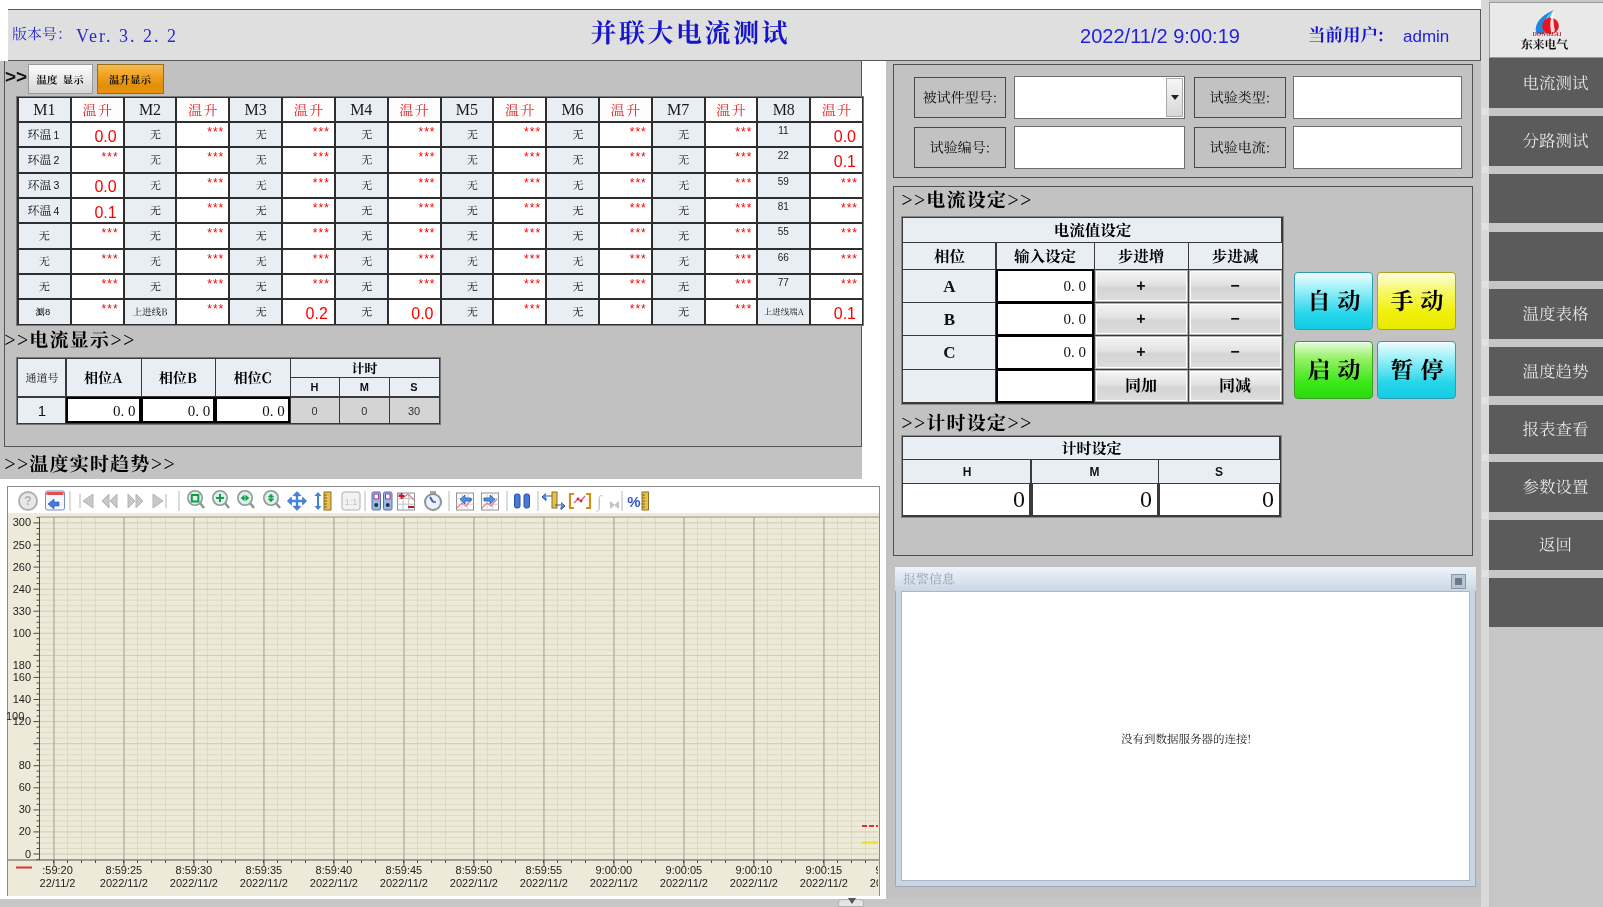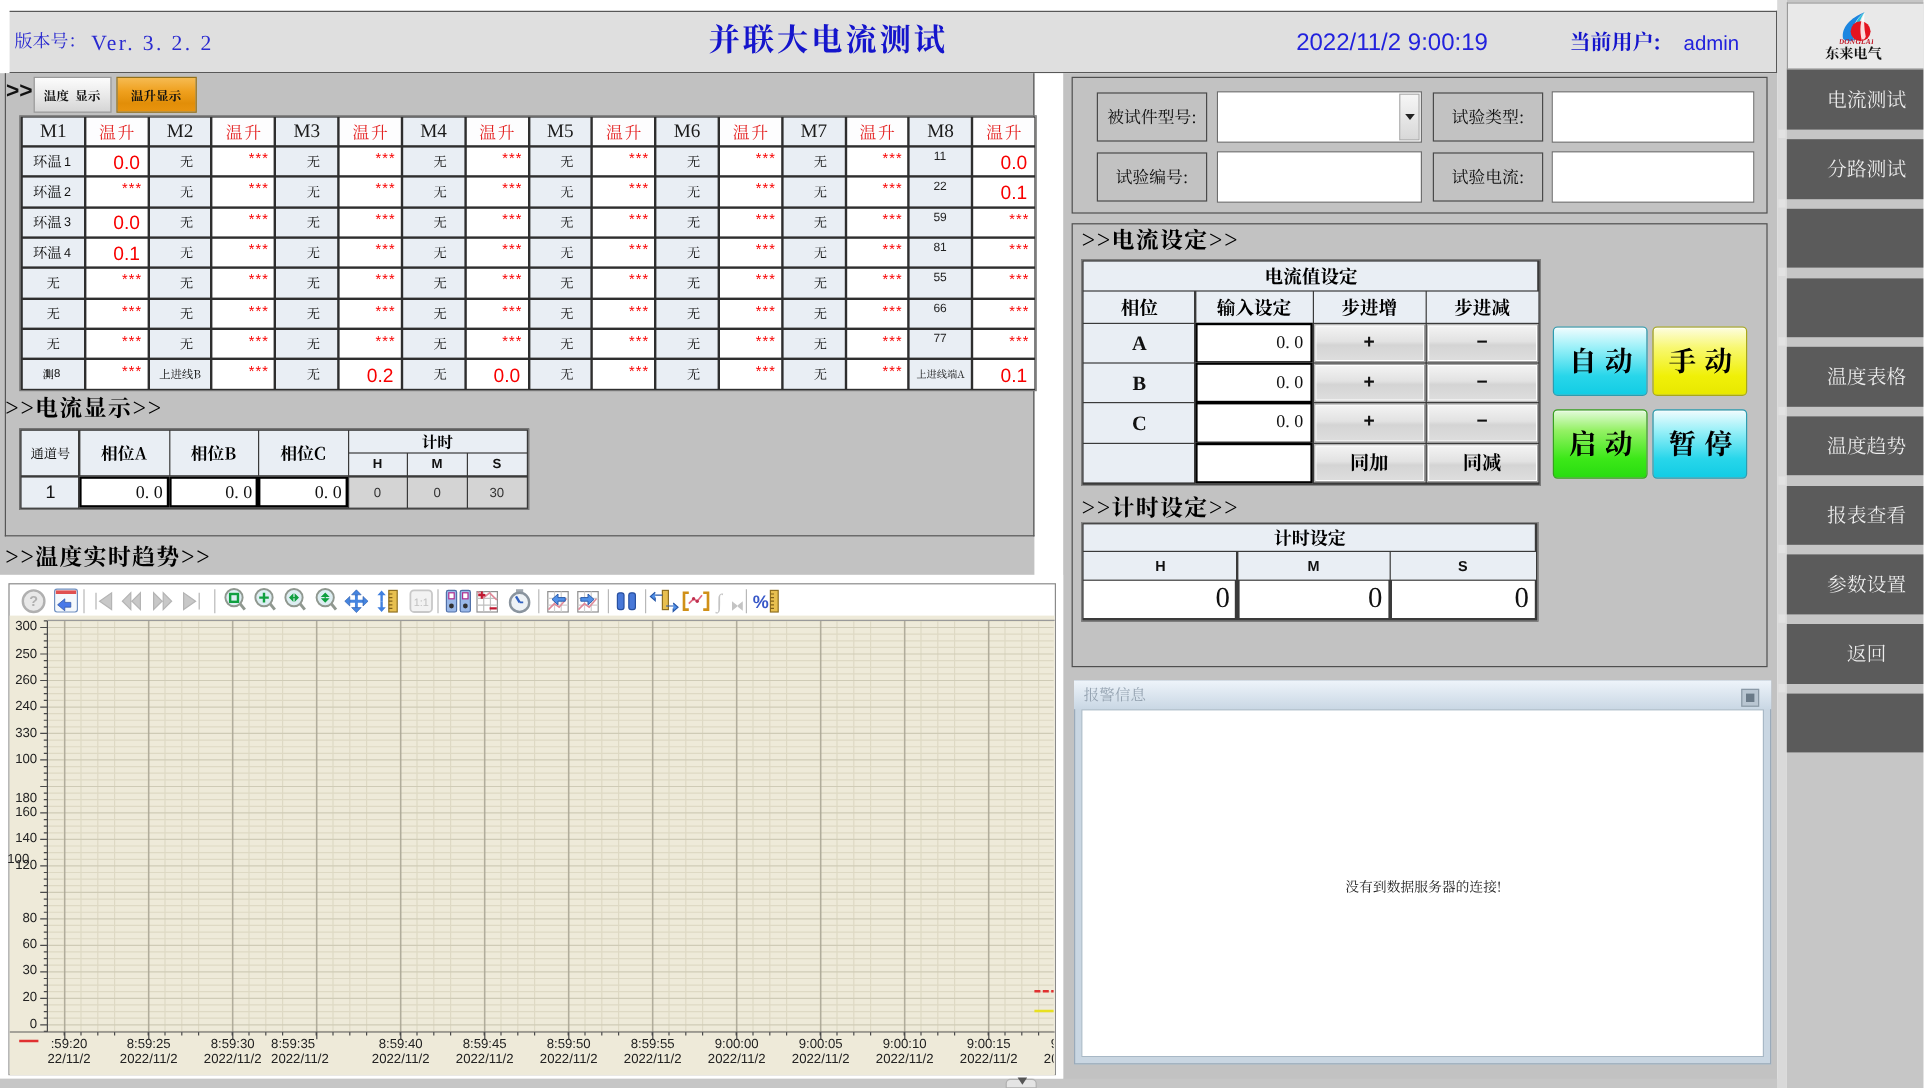--- a/index.html
+++ b/index.html
@@ -301,21 +301,21 @@
 <div style="position:absolute;left:6px;top:626.8px;width:25px;text-align:right;font:11px 'Liberation Sans',sans-serif;color:#222">100</div>
 <div style="position:absolute;left:6px;top:604.73px;width:25px;text-align:right;font:11px 'Liberation Sans',sans-serif;color:#222">330</div>
 <div style="position:absolute;left:6px;top:582.66px;width:25px;text-align:right;font:11px 'Liberation Sans',sans-serif;color:#222">240</div>
 <div style="position:absolute;left:6px;top:560.59px;width:25px;text-align:right;font:11px 'Liberation Sans',sans-serif;color:#222">260</div>
 <div style="position:absolute;left:6px;top:538.52px;width:25px;text-align:right;font:11px 'Liberation Sans',sans-serif;color:#222">250</div>
 <div style="position:absolute;left:6px;top:516.45px;width:25px;text-align:right;font:11px 'Liberation Sans',sans-serif;color:#222">300</div>
 <div style="position:absolute;left:40px;top:864px;width:838px;height:30px;overflow:hidden">
 <div style="position:absolute;left:-20.5px;top:0;width:76px;text-align:center;font:11px 'Liberation Sans',sans-serif;color:#222;line-height:13px">:59:20<br>22/11/2</div>
 <div style="position:absolute;left:45.9px;top:0;width:76px;text-align:center;font:11px 'Liberation Sans',sans-serif;color:#222;line-height:13px">8:59:25<br>2022/11/2</div>
 <div style="position:absolute;left:115.9px;top:0;width:76px;text-align:center;font:11px 'Liberation Sans',sans-serif;color:#222;line-height:13px">8:59:30<br>2022/11/2</div>
-<div style="position:absolute;left:185.9px;top:0;width:76px;font:11px 'Liberation Sans',sans-serif;color:#222;line-height:13px">8:59:35<br>2022/11/2</div>
+<div style="position:absolute;left:185.9px;top:0;width:76px;text-align:center;font:11px 'Liberation Sans',sans-serif;color:#222;line-height:13px">8:59:35<br>2022/11/2</div>
 <div style="position:absolute;left:255.9px;top:0;width:76px;text-align:center;font:11px 'Liberation Sans',sans-serif;color:#222;line-height:13px">8:59:40<br>2022/11/2</div>
 <div style="position:absolute;left:325.9px;top:0;width:76px;text-align:center;font:11px 'Liberation Sans',sans-serif;color:#222;line-height:13px">8:59:45<br>2022/11/2</div>
 <div style="position:absolute;left:395.9px;top:0;width:76px;text-align:center;font:11px 'Liberation Sans',sans-serif;color:#222;line-height:13px">8:59:50<br>2022/11/2</div>
 <div style="position:absolute;left:465.9px;top:0;width:76px;text-align:center;font:11px 'Liberation Sans',sans-serif;color:#222;line-height:13px">8:59:55<br>2022/11/2</div>
 <div style="position:absolute;left:535.9px;top:0;width:76px;text-align:center;font:11px 'Liberation Sans',sans-serif;color:#222;line-height:13px">9:00:00<br>2022/11/2</div>
 <div style="position:absolute;left:605.9px;top:0;width:76px;text-align:center;font:11px 'Liberation Sans',sans-serif;color:#222;line-height:13px">9:00:05<br>2022/11/2</div>
 <div style="position:absolute;left:675.9px;top:0;width:76px;text-align:center;font:11px 'Liberation Sans',sans-serif;color:#222;line-height:13px">9:00:10<br>2022/11/2</div>
 <div style="position:absolute;left:745.9px;top:0;width:76px;text-align:center;font:11px 'Liberation Sans',sans-serif;color:#222;line-height:13px">9:00:15<br>2022/11/2</div>
 <div style="position:absolute;left:815.9px;top:0;width:76px;text-align:center;font:11px 'Liberation Sans',sans-serif;color:#222;line-height:13px">9:00:20<br>2022/11/2</div>
 </div>

